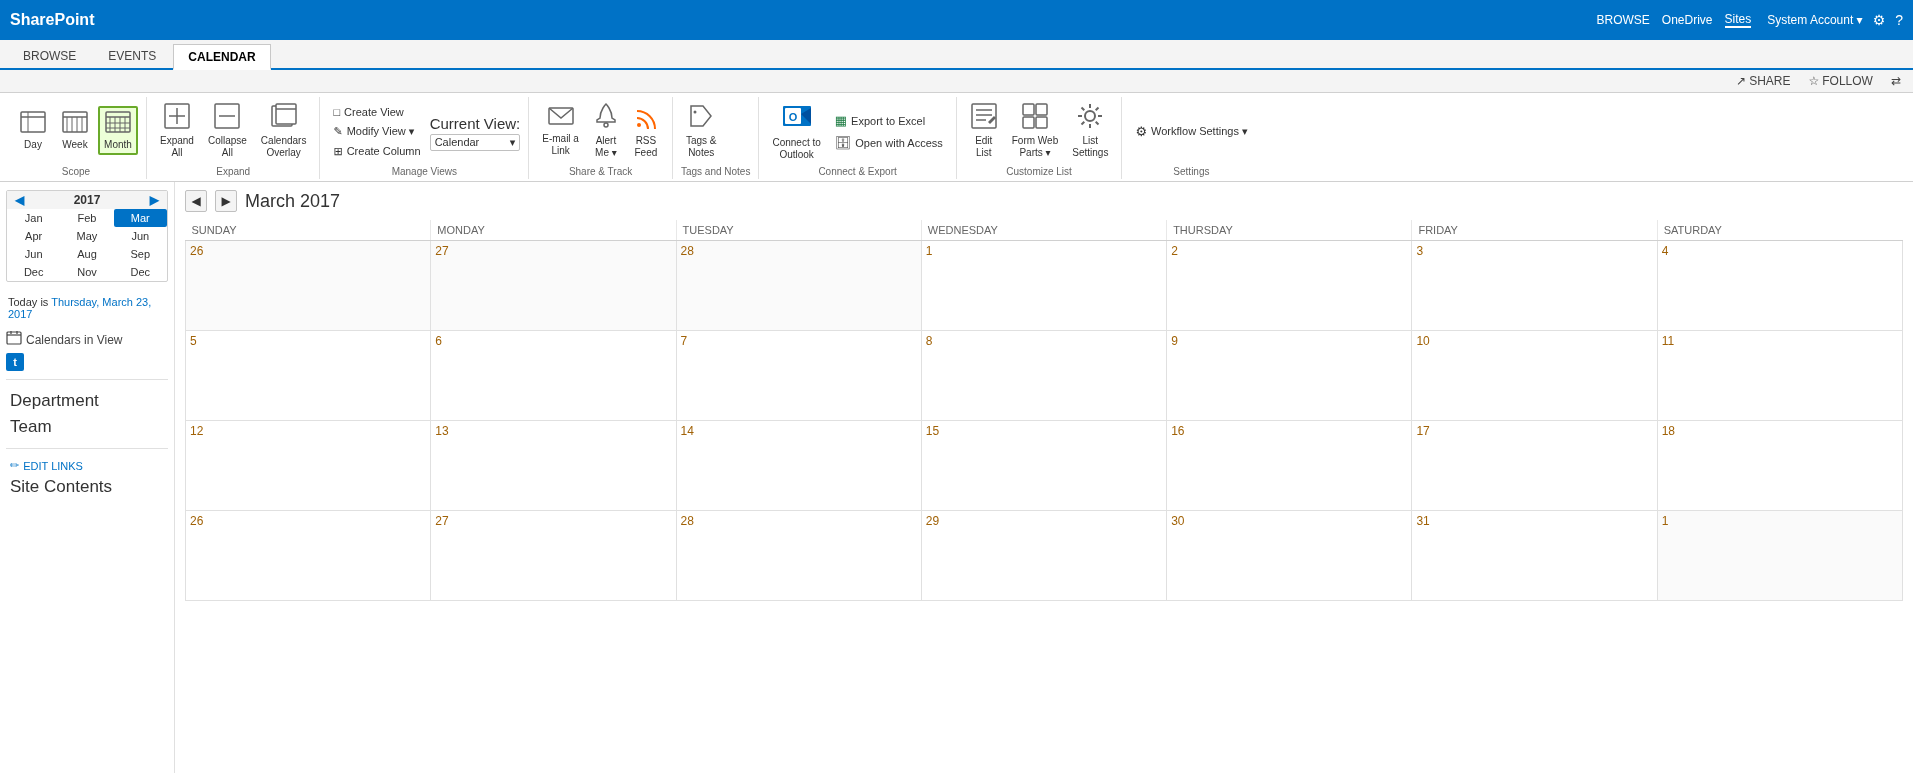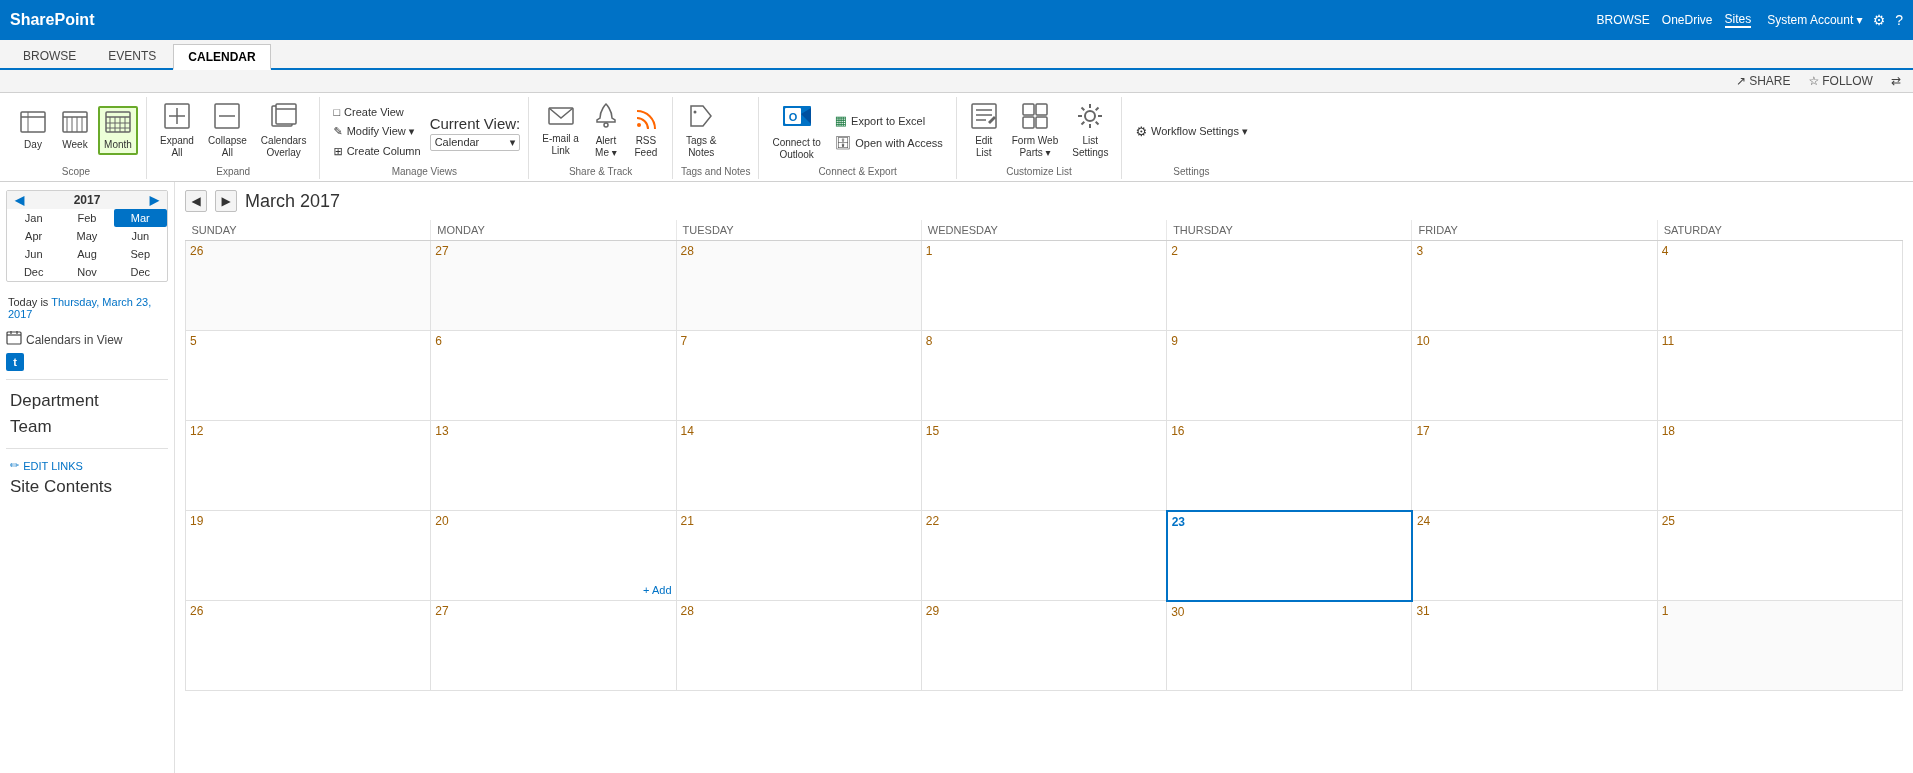--- a/index.html
+++ b/index.html
@@ -755,32 +755,20 @@
         <tr>
           <td><span class="day-number">12</span></td>
           <td><span class="day-number">13</span></td>
           <td><span class="day-number">14</span></td>
           <td><span class="day-number">15</span></td>
           <td><span class="day-number">16</span></td>
           <td><span class="day-number">17</span></td>
           <td><span class="day-number">18</span></td>
         </tr>
 
-        <tr>
-          <td><span class="day-number">19</span></td>
-          <td style="position:relative">
-            <span class="day-number">20</span>
-            <span class="add-link" style="display:block">+ Add</span>
-          </td>
-          <td><span class="day-number">21</span></td>
-          <td><span class="day-number">22</span></td>
-          <td class="today-cell"><span class="day-number today">23</span></td>
-          <td><span class="day-number">24</span></td>
-          <td><span class="day-number">25</span></td>
-        </tr>
 
         <tr>
           <td><span class="day-number">26</span></td>
           <td><span class="day-number">27</span></td>
           <td><span class="day-number">28</span></td>
           <td><span class="day-number">29</span></td>
           <td><span class="day-number">30</span></td>
           <td><span class="day-number">31</span></td>
           <td class="other-month"><span class="day-number">1</span></td>
         </tr>

